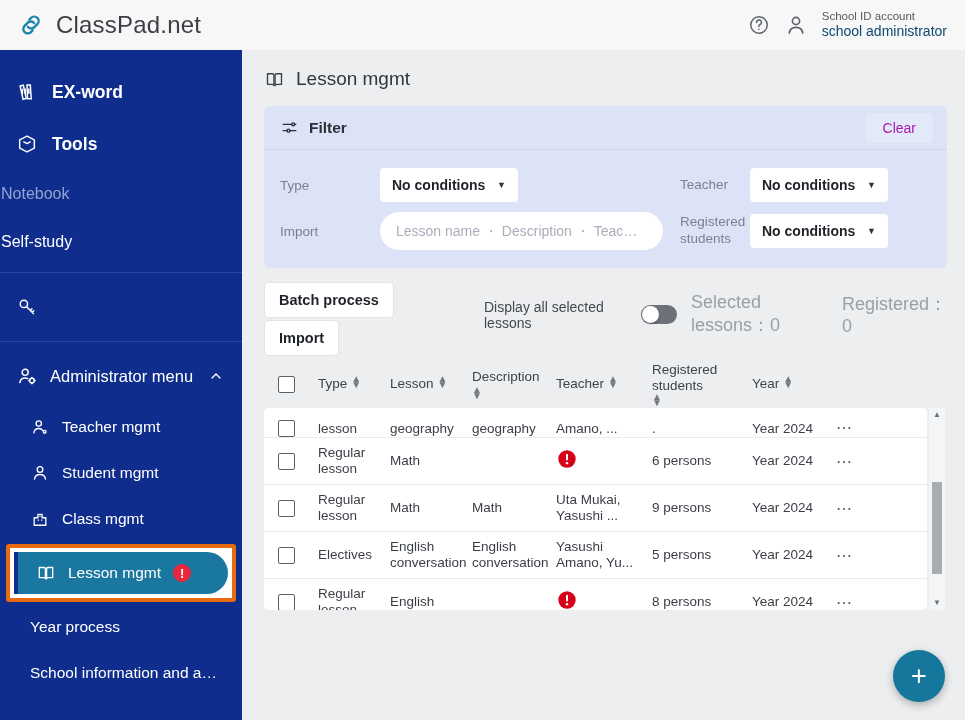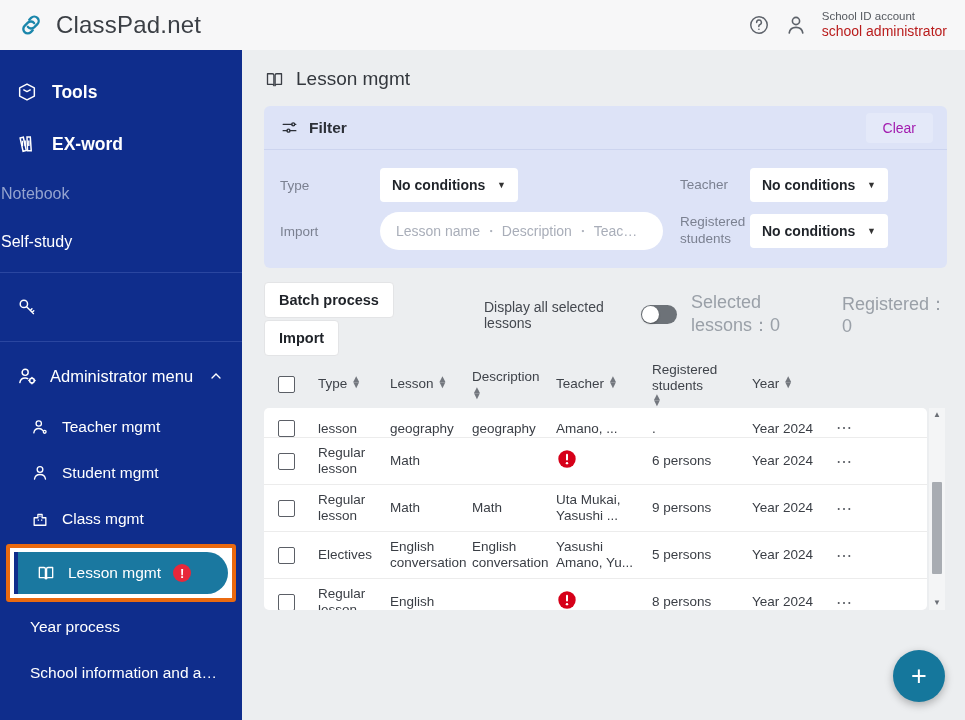--- a/index.html
+++ b/index.html
@@ -16,21 +16,21 @@
     position: absolute; left: 0; top: 0; width: 965px; height: 50px;
     background: #f7f7f8;
     display: flex; align-items: center; justify-content: space-between;
     padding: 0 18px 0 16px;
   }
   .brand { display: flex; align-items: center; gap: 10px; }
   .brand-name { font-size: 24px; color: #3b3f45; letter-spacing: .2px; }
   .topright { display: flex; align-items: center; gap: 14px; }
   .acct-text { line-height: 1.25; color: #4b5563; }
   .acct-small { font-size: 11.5px; color: #55595f; }
-  .acct-big { font-size: 14px; color: #b91c1c; }
+  .acct-big { font-size: 14px; color: #0c4a6e; }
 
   
   .sidebar {
     position: absolute; left: 0; top: 50px; width: 242px; height: 670px;
     background: #0f2d8c; color: #fff; overflow: hidden;
   }
   .nav-primary { padding-top: 16px; }
   .nav-row {
     display: flex; align-items: center; gap: 14px;
     height: 52px; padding-left: 16px; cursor: pointer;
@@ -229,37 +229,37 @@
         <div class="acct-big">school administrator</div>
       </div>
     </div>
   </div>
 
   <div class="sidebar">
     <div class="nav-primary">
 
       <div class="nav-row">
         <span class="ic">
-          <svg width="22" height="22" viewBox="0 0 24 24" fill="none" stroke="#fff" stroke-width="1.6" stroke-linejoin="round">
-            <path d="M12 3.3 20 7.6v8.8L12 20.7 4 16.4V7.6z"></path>
-            <path d="M8 9.4 12 11.5l4-2.1"></path>
-          </svg>
-        </span>
-        <span class="lbl">Tools</span>
-      </div>
-
-      <div class="nav-row">
-        <span class="ic">
           <svg width="22" height="22" viewBox="0 0 24 24" fill="none" stroke="#fff" stroke-width="1.6">
             <path d="M4.5 5.5 8 4.6l3.2 14.4-3.5.9z"></path>
             <path d="M12 4.4h3.6l1 15H12.6z"></path>
             <path d="M7 8.5v6M10 8.2v6M14 8.3v6"></path>
           </svg>
         </span>
         <span class="lbl">EX-word</span>
+      </div>
+
+      <div class="nav-row">
+        <span class="ic">
+          <svg width="22" height="22" viewBox="0 0 24 24" fill="none" stroke="#fff" stroke-width="1.6" stroke-linejoin="round">
+            <path d="M12 3.3 20 7.6v8.8L12 20.7 4 16.4V7.6z"></path>
+            <path d="M8 9.4 12 11.5l4-2.1"></path>
+          </svg>
+        </span>
+        <span class="lbl">Tools</span>
       </div>
 
       <div class="nav-sub">
         <span class="lbl muted">Notebook</span>
       </div>
 
       <div class="nav-sub">
         <span class="lbl">Self-study</span>
       </div>
     </div>

